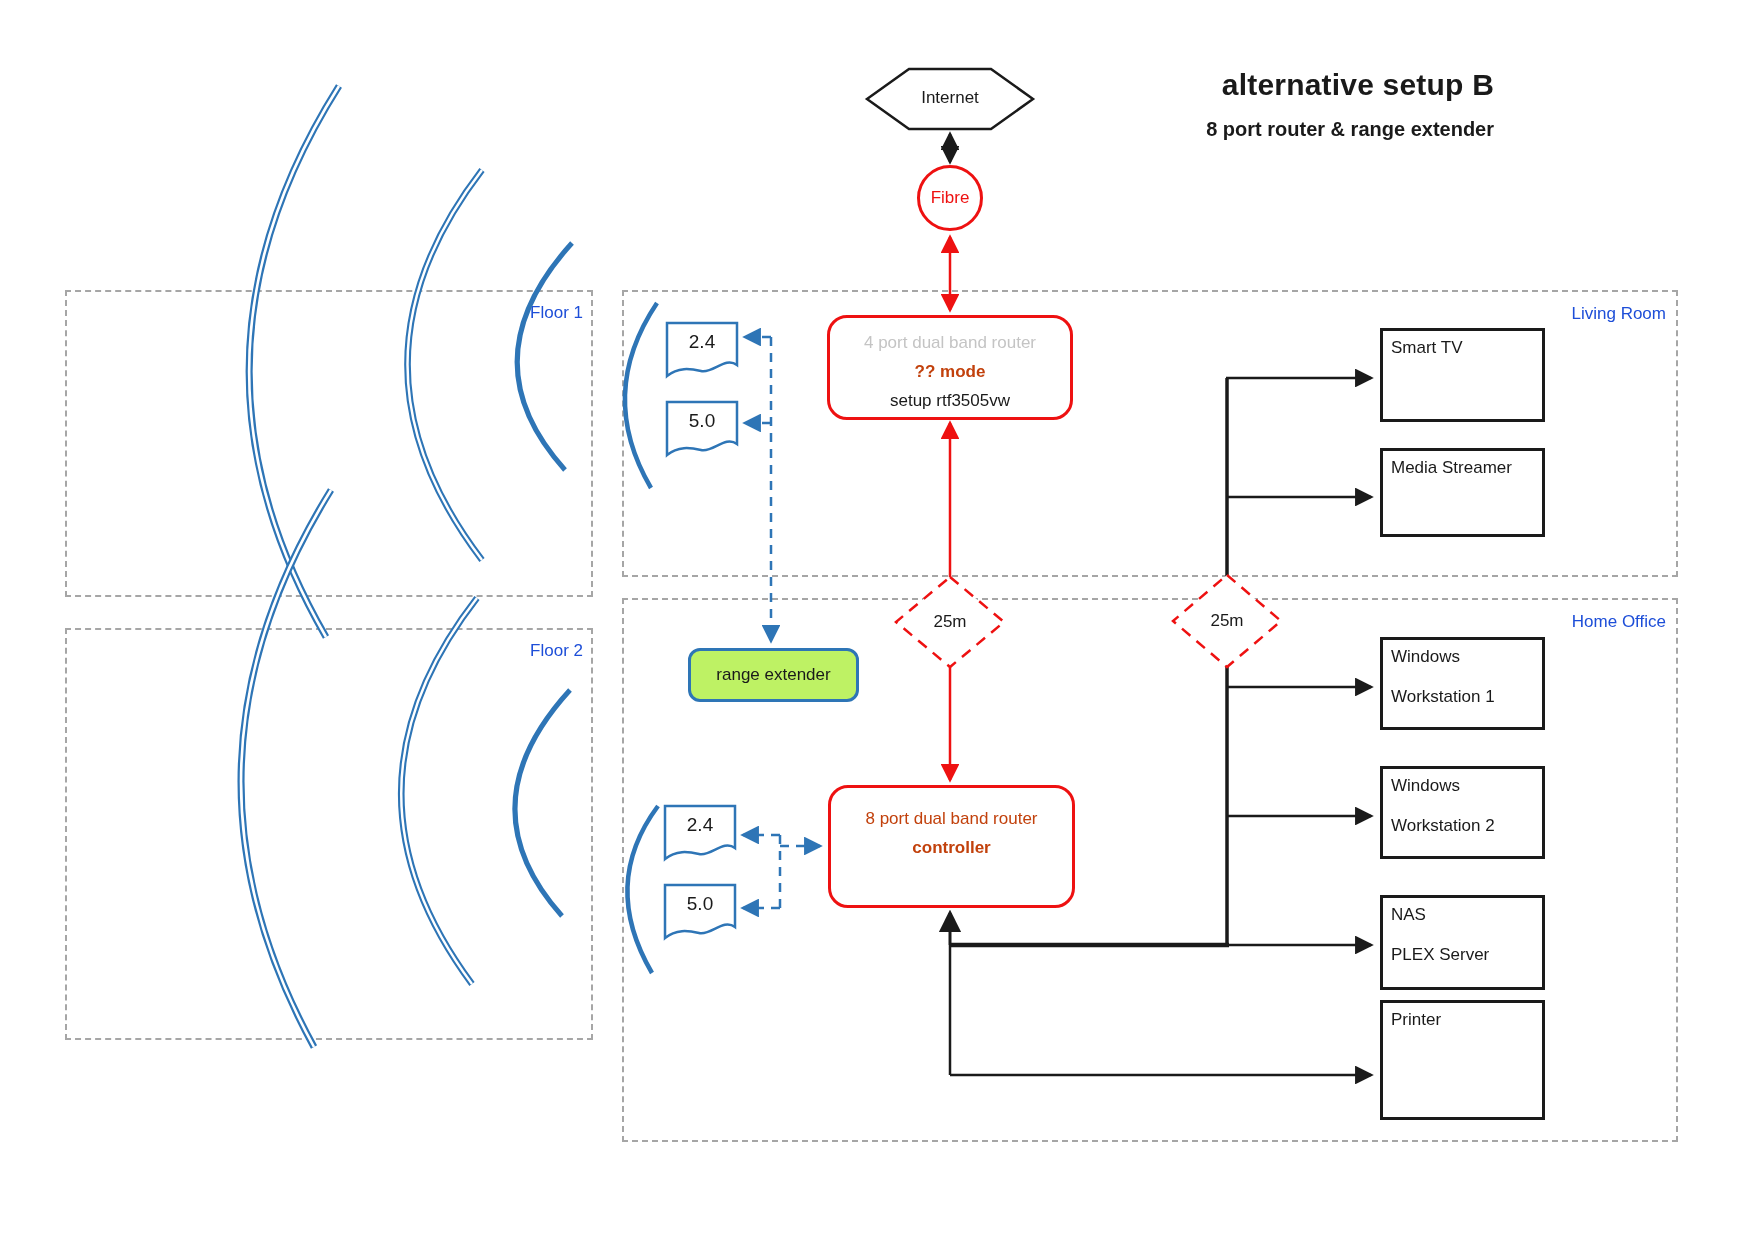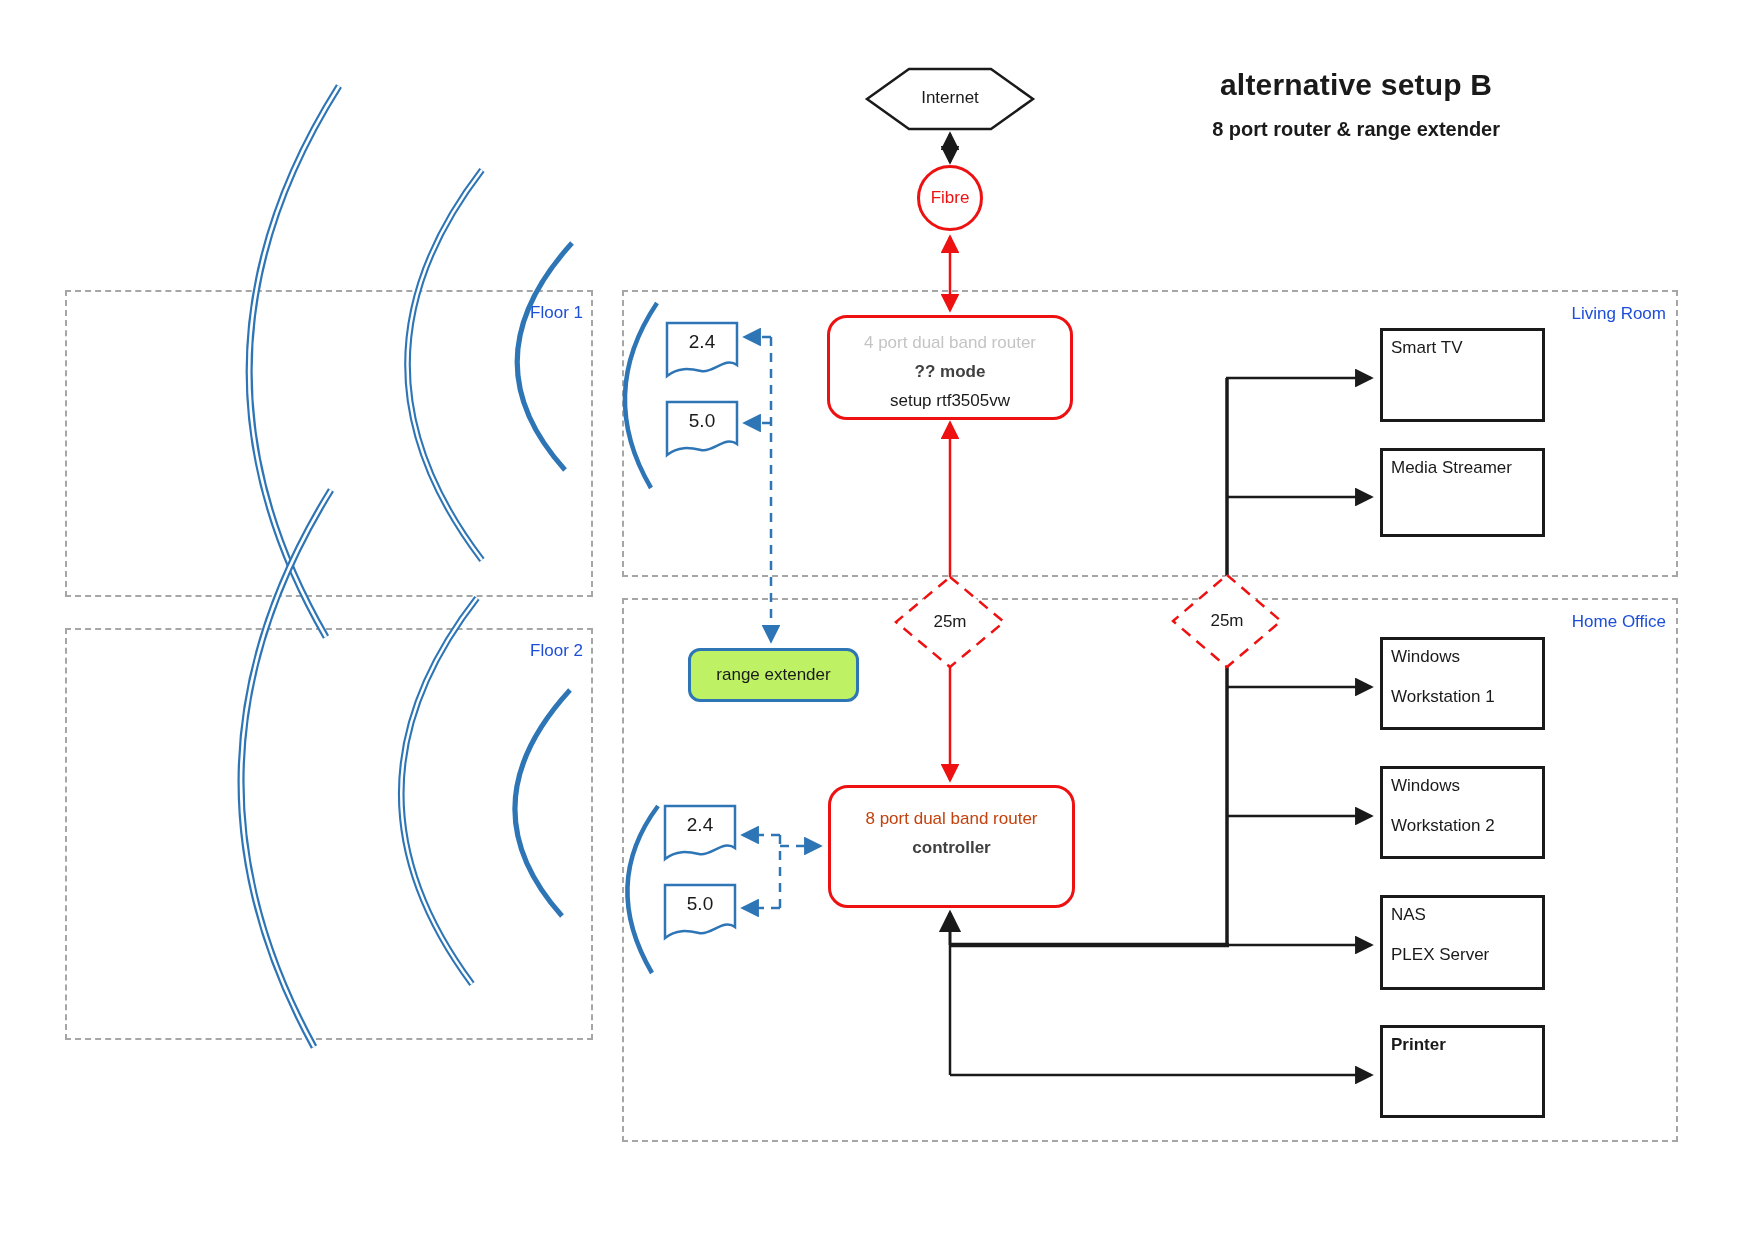--- a/index.html
+++ b/index.html
@@ -2,42 +2,42 @@
 <html><head>
 <meta charset="utf-8">
 <style>
   html,body{margin:0;padding:0;background:#ffffff;}
   #canvas{
     position:relative;width:1754px;height:1240px;background:#ffffff;overflow:hidden;
     font-family:"Liberation Sans", sans-serif;color:#1a1a1a;
   }
   .abs{position:absolute;}
   
-  .title-block{right:254px;top:68px;text-align:center;}
+  .title-block{right:260px;top:68px;text-align:right;}
   .title{font-size:30px;font-weight:bold;color:#1a1a1a;letter-spacing:0.2px;}
   .subtitle{font-size:20px;font-weight:bold;margin-top:16px;color:#1a1a1a;}
   
   .region{border:2px dashed #a6a6a6;}
   .region-label{position:absolute;font-size:17px;color:#1d4ed8;white-space:nowrap;}
   
   .fibre-circle{
     left:917px;top:165px;width:60px;height:60px;border:3px solid #ee1111;border-radius:50%;
     background:#fff;display:flex;align-items:center;justify-content:center;
     color:#ee1111;font-size:17px;
   }
   .router{
     border:3px solid #ee1111;border-radius:20px;background:#fff;text-align:center;
   }
   .router4{left:827px;top:315px;width:240px;height:99px;padding-top:0;}
   .router8{left:828px;top:785px;width:241px;height:117px;}
   .router-line{font-size:17px;line-height:29px;}
   .router4 .router-line:first-child{margin-top:10px;}
   .muted{color:#c4c4c4;}
   .redtext{color:#c2410c;}
-  .boldred{color:#404040;font-weight:bold;}
+  .boldred{color:#c2410c;font-weight:bold;}
   .router8 .router-line:first-child{margin-top:16px;}
   .extender{
     left:688px;top:648px;width:165px;height:48px;border:3px solid #2e75b6;border-radius:12px;
     background:#bef264;display:flex;align-items:center;justify-content:center;font-size:17px;color:#1a1a1a;
   }
   
   .device{
     left:1380px;width:165px;border:3px solid #1a1a1a;background:#fff;
     font-size:17px;box-sizing:border-box;padding:6px 6px 0 8px;
   }
@@ -188,17 +188,17 @@
     <div class="devline">Workstation 1</div>
   </div>
   <div class="abs device" style="top:766px;height:93px;">
     <div class="devline">Windows</div>
     <div class="devline">Workstation 2</div>
   </div>
   <div class="abs device" style="top:895px;height:95px;">
     <div class="devline">NAS</div>
     <div class="devline">PLEX Server</div>
   </div>
-  <div class="abs device" style="top:1025px;height:93px;font-weight:bold;">
+  <div class="abs device" style="top:1000px;height:120px;">
     <div class="devline">Printer</div>
   </div>
 
 </div>
 
 </body></html>

